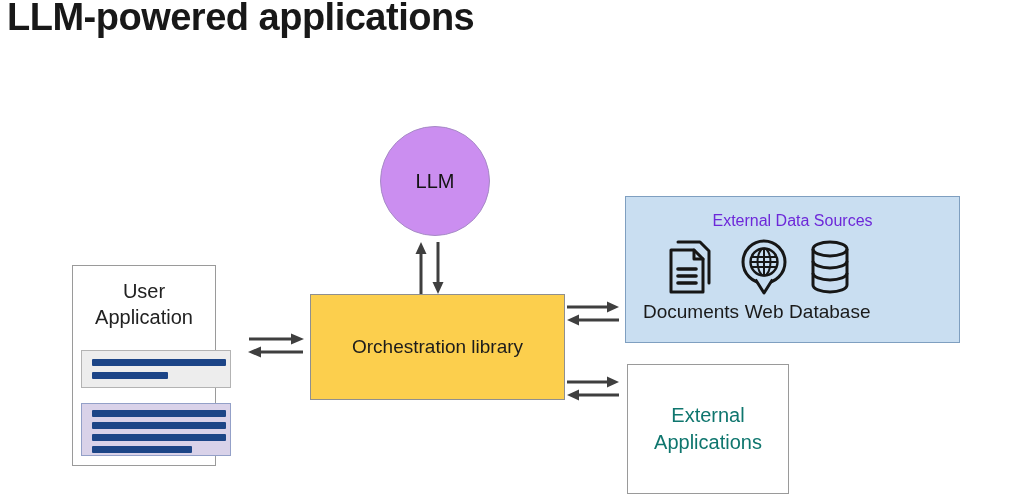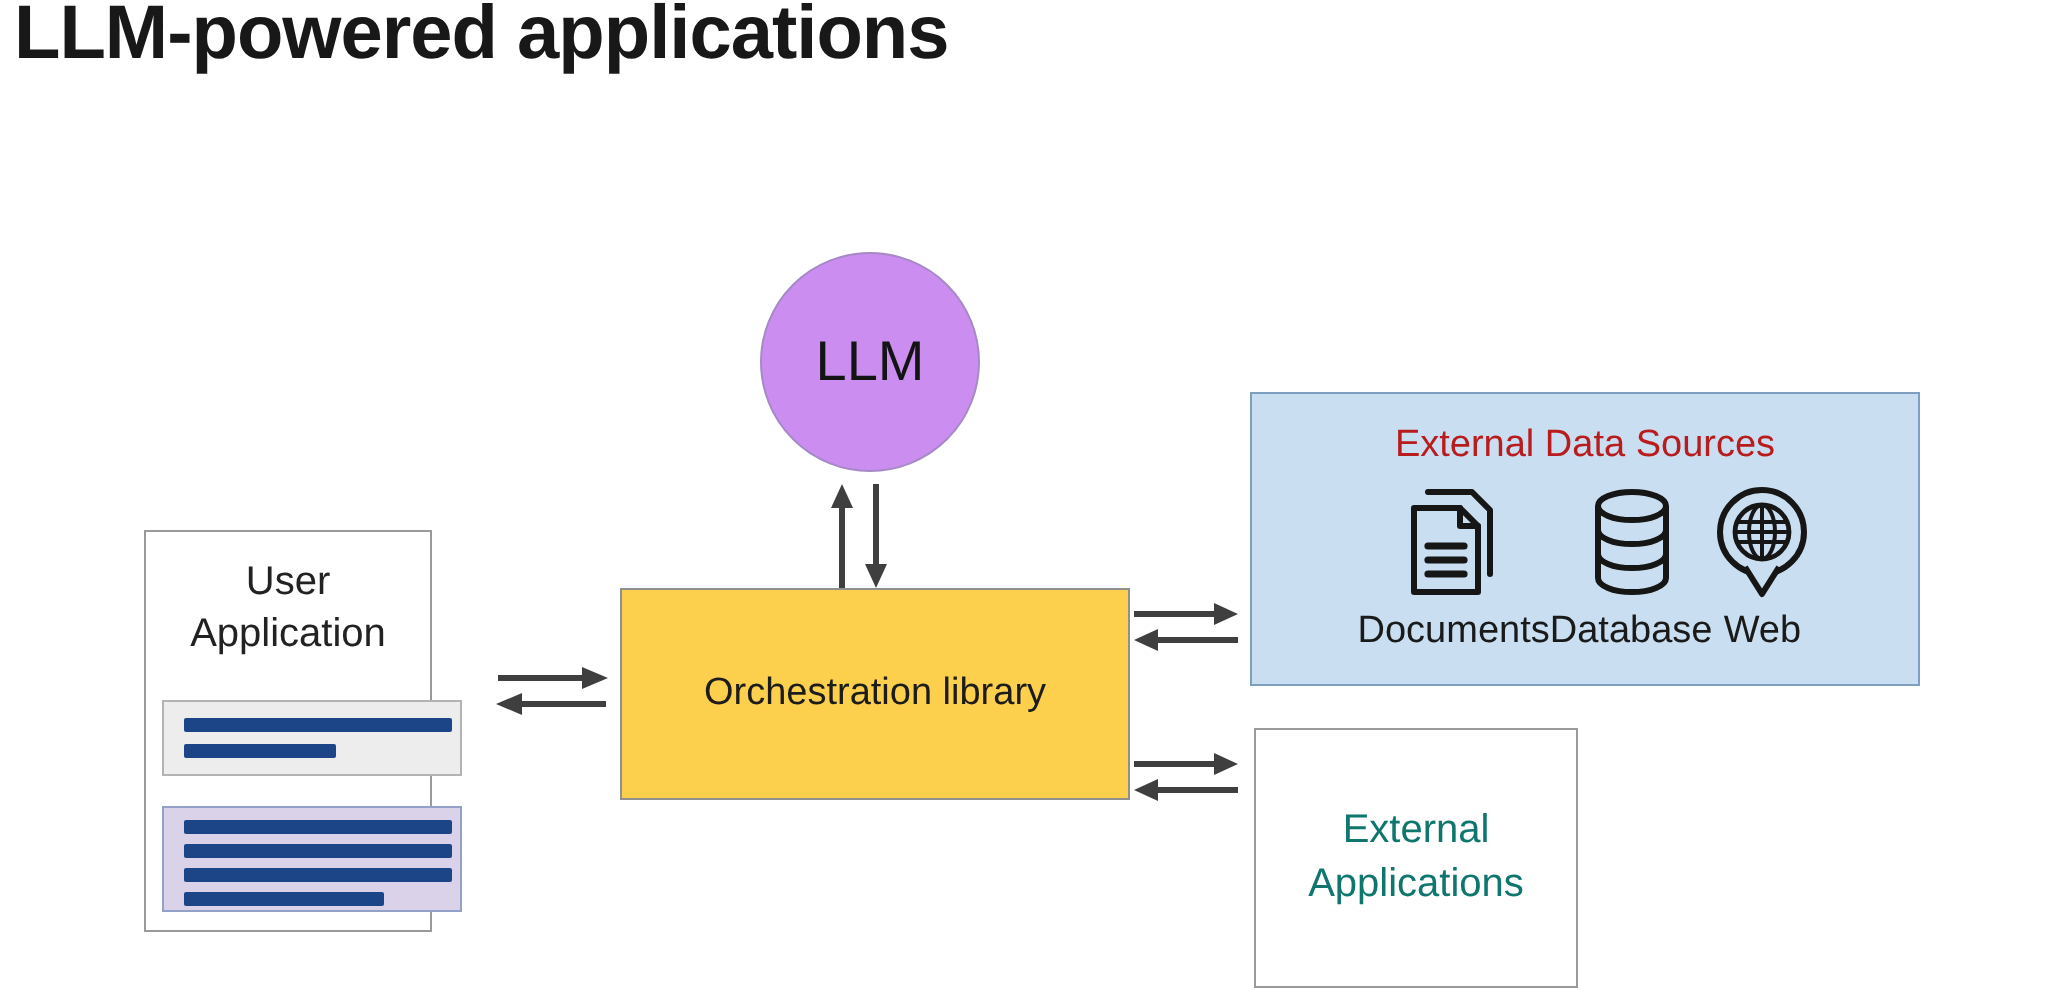--- a/index.html
+++ b/index.html
@@ -10,21 +10,21 @@
   .page-title{
     position:absolute;left:7px;top:-4px;margin:0;
     font-size:38px;font-weight:600;letter-spacing:-0.5px;color:#181818;
   }
   
   .llm-circle{
     position:absolute;left:380px;top:126px;width:110px;height:110px;border-radius:50%;
     background:var(--llm_fill,#cb8ef0);border:1px solid #a689c6;box-sizing:border-box;
     display:flex;align-items:center;justify-content:center;
   }
-  .llm-circle span{font-size:28px;color:#141414;}
+  .llm-circle span{font-size:20px;color:#141414;}
   
   .orchestration{
     position:absolute;left:310px;top:294px;width:255px;height:106px;box-sizing:border-box;
     background:var(--orchestration_fill,#fccf4d);border:1px solid #8f8f8f;
     display:flex;align-items:center;justify-content:center;font-size:19px;color:#1c1c1c;
   }
   
   .user-app{
     position:absolute;left:72px;top:265px;width:144px;height:201px;box-sizing:border-box;
     background:#ffffff;border:1px solid #9a9a9a;
@@ -35,23 +35,23 @@
   }
   .panel{position:absolute;box-sizing:border-box;}
   .panel-gray{left:8px;top:84px;width:150px;height:38px;background:var(--panel_gray,#ededed);border:1px solid #b3b3b3;}
   .panel-lav{left:8px;top:137px;width:150px;height:53px;background:var(--panel_lavender,#d9d2e9);border:1px solid #93a0c8;}
   .bar{position:absolute;height:7px;background:var(--bar_blue,#1c4587);border-radius:1px;}
   
   .eds{
     position:absolute;left:625px;top:196px;width:335px;height:147px;box-sizing:border-box;
     background:var(--data_sources_fill,#c9def1);border:1px solid #7f9fc0;
   }
-  .eds-title{text-align:center;margin-top:15px;font-size:19px;color:#b91c1c;}
+  .eds-title{text-align:center;margin-top:15px;font-size:16px;color:#6d28d9;}
   .eds-items{
-    display:flex;justify-content:center;align-items:flex-end;
+    display:flex;justify-content:flex-start;align-items:flex-end;
     padding:0 17px;margin-top:8px;
   }
   .eds-item{display:flex;flex-direction:column;align-items:center;gap:5px;}
   .eds-item .label{font-size:19px;color:#1a1a1a;white-space:nowrap;}
   
   .ext-apps{
     position:absolute;left:627px;top:364px;width:162px;height:130px;box-sizing:border-box;
     background:#ffffff;border:1px solid #9a9a9a;
     display:flex;align-items:center;justify-content:center;
   }
@@ -123,46 +123,46 @@
             <path d="M12,31 H30" stroke-width="3.6"></path>
             <path d="M12,38 H30" stroke-width="3.6"></path>
             <path d="M12,45 H30" stroke-width="3.6"></path>
           </g>
         </svg>
         <span class="label">Documents</span>
       </div>
 
       <div class="eds-item">
         <svg class="node-icon" width="50" height="58" viewBox="0 0 50 58">
-          <g fill="none" stroke="#161616" stroke-width="3">
-            <ellipse cx="25" cy="11" rx="17" ry="7"></ellipse>
-            <path d="M8,11 V47"></path>
-            <path d="M42,11 V47"></path>
-            <path d="M8,23 A17,7 0 0 0 42,23"></path>
-            <path d="M8,35 A17,7 0 0 0 42,35"></path>
-            <path d="M8,47 A17,7 0 0 0 42,47"></path>
-          </g>
-        </svg>
-        <span class="label">Database</span>
-      </div>
-
-      <div class="eds-item">
-        <svg class="node-icon" width="50" height="58" viewBox="0 0 50 58">
           <g stroke="#161616" fill="none" stroke-linejoin="round">
             <circle cx="25" cy="24" r="21" stroke-width="3"></circle>
             <path d="M16.5,41.5 L25,55 L33.5,41.5" stroke-width="3" fill="#c9def1"></path>
             <circle cx="25" cy="24" r="13.5" stroke-width="2.4"></circle>
             <ellipse cx="25" cy="24" rx="6.5" ry="13.5" stroke-width="2"></ellipse>
             <line x1="25" y1="10.5" x2="25" y2="37.5" stroke-width="2"></line>
             <line x1="12.5" y1="19" x2="37.5" y2="19" stroke-width="2"></line>
             <line x1="11.5" y1="24" x2="38.5" y2="24" stroke-width="2"></line>
             <line x1="12.5" y1="29" x2="37.5" y2="29" stroke-width="2"></line>
           </g>
         </svg>
         <span class="label">Web</span>
+      </div>
+
+      <div class="eds-item">
+        <svg class="node-icon" width="50" height="58" viewBox="0 0 50 58">
+          <g fill="none" stroke="#161616" stroke-width="3">
+            <ellipse cx="25" cy="11" rx="17" ry="7"></ellipse>
+            <path d="M8,11 V47"></path>
+            <path d="M42,11 V47"></path>
+            <path d="M8,23 A17,7 0 0 0 42,23"></path>
+            <path d="M8,35 A17,7 0 0 0 42,35"></path>
+            <path d="M8,47 A17,7 0 0 0 42,47"></path>
+          </g>
+        </svg>
+        <span class="label">Database</span>
       </div>
 
     </div>
   </div>
 
   <svg class="arrow-svg arrows-eds" width="54" height="30" viewBox="0 0 54 30">
     <line x1="1" y1="8" x2="41" y2="8"></line>
     <polygon points="41,2.5 53,8 41,13.5"></polygon>
     <line x1="53" y1="21" x2="13" y2="21"></line>
     <polygon points="13,15.5 1,21 13,26.5"></polygon>

